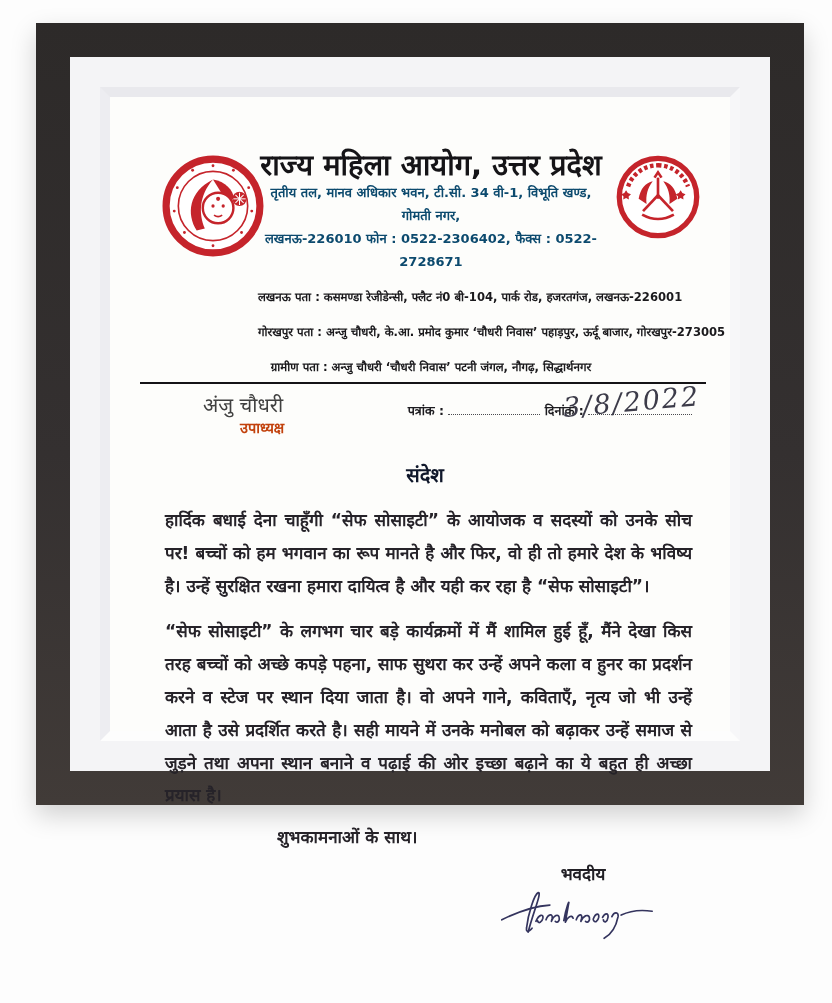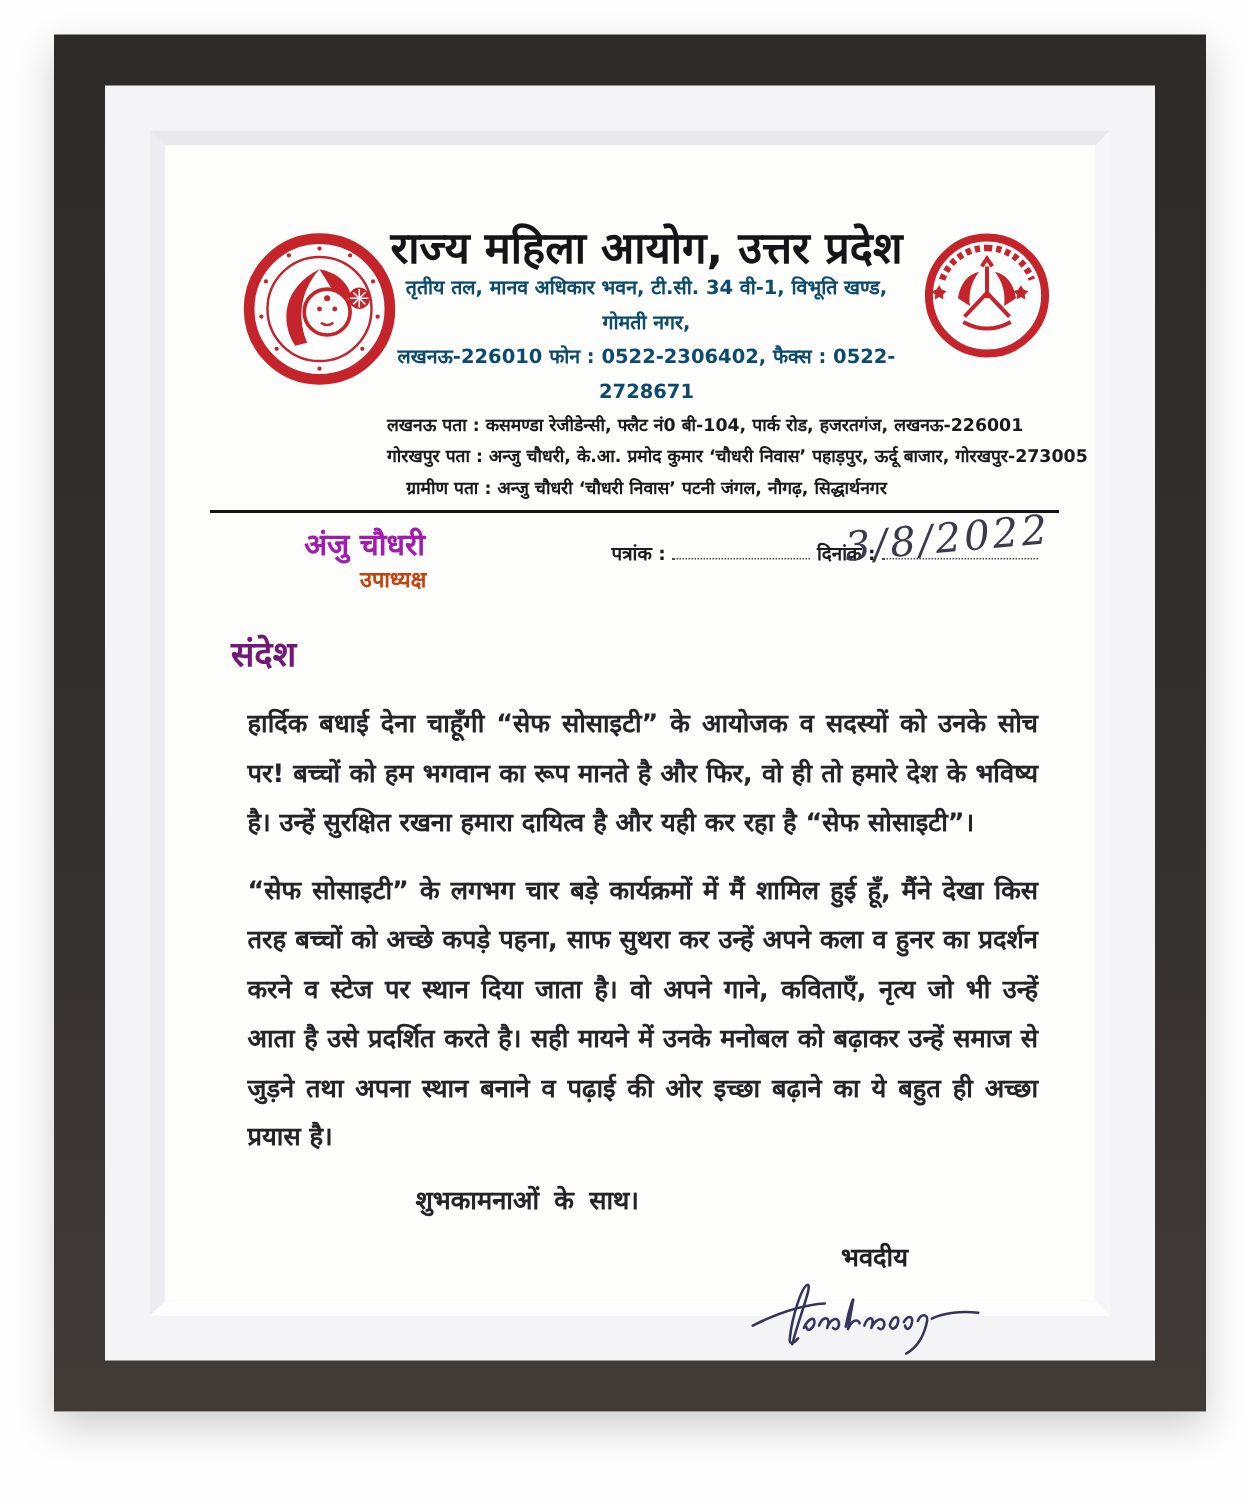--- a/index.html
+++ b/index.html
@@ -2,21 +2,21 @@
 <html><head>
 <meta charset="utf-8">
 <style>
   html,body{margin:0;padding:0;}
   body{
     width:832px;height:1003px;position:relative;overflow:hidden;
     background:#fdfdfd;
     font-family:"DejaVu Sans","Liberation Sans",sans-serif;
   }
   .frame{
-    position:absolute;left:36px;top:23px;width:768px;height:918px;
+    position:absolute;left:36px;top:23px;width:768px;height:782px;
     background:linear-gradient(180deg,#2d2a29 0%,#343030 55%,#413b38 100%);
     box-shadow:0 10px 24px rgba(0,0,0,0.18);
   }
   .mat{
     position:absolute;inset:34px;
     background:#f4f4f6;
   }
   .bevel{
     position:absolute;inset:30px;
     border:10px solid;
@@ -32,51 +32,51 @@
     color:#1d1c20;
   }
   
   .letterhead{position:relative;text-align:center;}
   .lh-center{margin:0 92px 0 104px;}
   .org-name{
     font-size:29px;font-weight:700;letter-spacing:0;
     color:#151417;line-height:1.15;margin-top:6px;white-space:nowrap;
   }
   .addr1,.addr2{font-size:13px;font-weight:700;line-height:1.75;color:#0c4a6e;}
-  .addr3,.addr4,.addr5{font-size:11.6px;font-weight:700;line-height:1.8;color:#1a191c;white-space:nowrap;}
+  .addr3,.addr4,.addr5{font-size:11.6px;font-weight:700;line-height:1.8;color:#1a191c;white-space:nowrap;margin-top:14px;}
   .contact-line{font-size:11.8px;font-weight:700;line-height:1.8;color:#1a191c;white-space:nowrap;margin-left:-36px;}
   .logo{position:absolute;top:6px;}
   .logo-left{left:8px;width:102px;height:102px;}
   .logo-right{right:-6px;width:88px;height:88px;top:4px;}
   .head-rule{border:none;border-top:2.6px solid #141316;margin:4px -10px 0 -14px;}
   
   .meta-row{display:flex;justify-content:space-between;align-items:flex-start;margin-top:10px;}
   .officer{margin-left:48px;text-align:center;}
-  .officer-name{color:#a21caf;font-size:20px;font-weight:700;line-height:1.15;}
+  .officer-name{color:#404040;font-size:20px;font-weight:400;line-height:1.15;}
   .officer-desig{font-size:14.5px;font-weight:700;color:#c2410c;margin-left:38px;}
   .refline{font-size:12.5px;font-weight:700;margin-top:8px;margin-right:4px;position:relative;white-space:nowrap;}
   .dotted{display:inline-block;border-bottom:1.6px dotted #4a4a4f;height:12px;vertical-align:baseline;}
   .dot-a{width:92px;}
   .dot-b{width:104px;}
   .hand-date{
     position:absolute;right:-8px;top:-16px;
     font-family:"DejaVu Serif","Liberation Serif",serif;
     font-style:italic;font-weight:400;
     font-size:27px;color:#3c3b49;transform:rotate(-5deg);
     letter-spacing:2px;
   }
   
-  .msg-heading{text-align:left;font-size:23px;font-weight:700;margin:24px 0 16px;color:#701a75;}
+  .msg-heading{text-align:center;font-size:20px;font-weight:700;margin:24px 0 16px;color:#0f172a;}
   .letter-body{padding:0 4px 0 11px;}
   .letter-body p{
     margin:4px 0 13px;
     font-size:17px;font-weight:600;line-height:1.93;
     color:#262329;text-align:justify;
   }
-  .closing-line{margin:2px 0 0 112px;font-size:17px;font-weight:600;color:#262329;font-family:Liberation Mono, monospace;}
+  .closing-line{margin:2px 0 0 112px;font-size:17px;font-weight:600;color:#262329;}
   
   .signoff{margin:14px 42px 0 auto;width:172px;text-align:center;}
   .salutation{font-size:17px;font-weight:600;color:#222026;margin-left:30px;}
   .signature{display:block;margin:-4px auto -6px;width:190px;height:62px;}
 </style>
 </head>
 <body>
 
 <div class="frame">
   <div class="mat">

